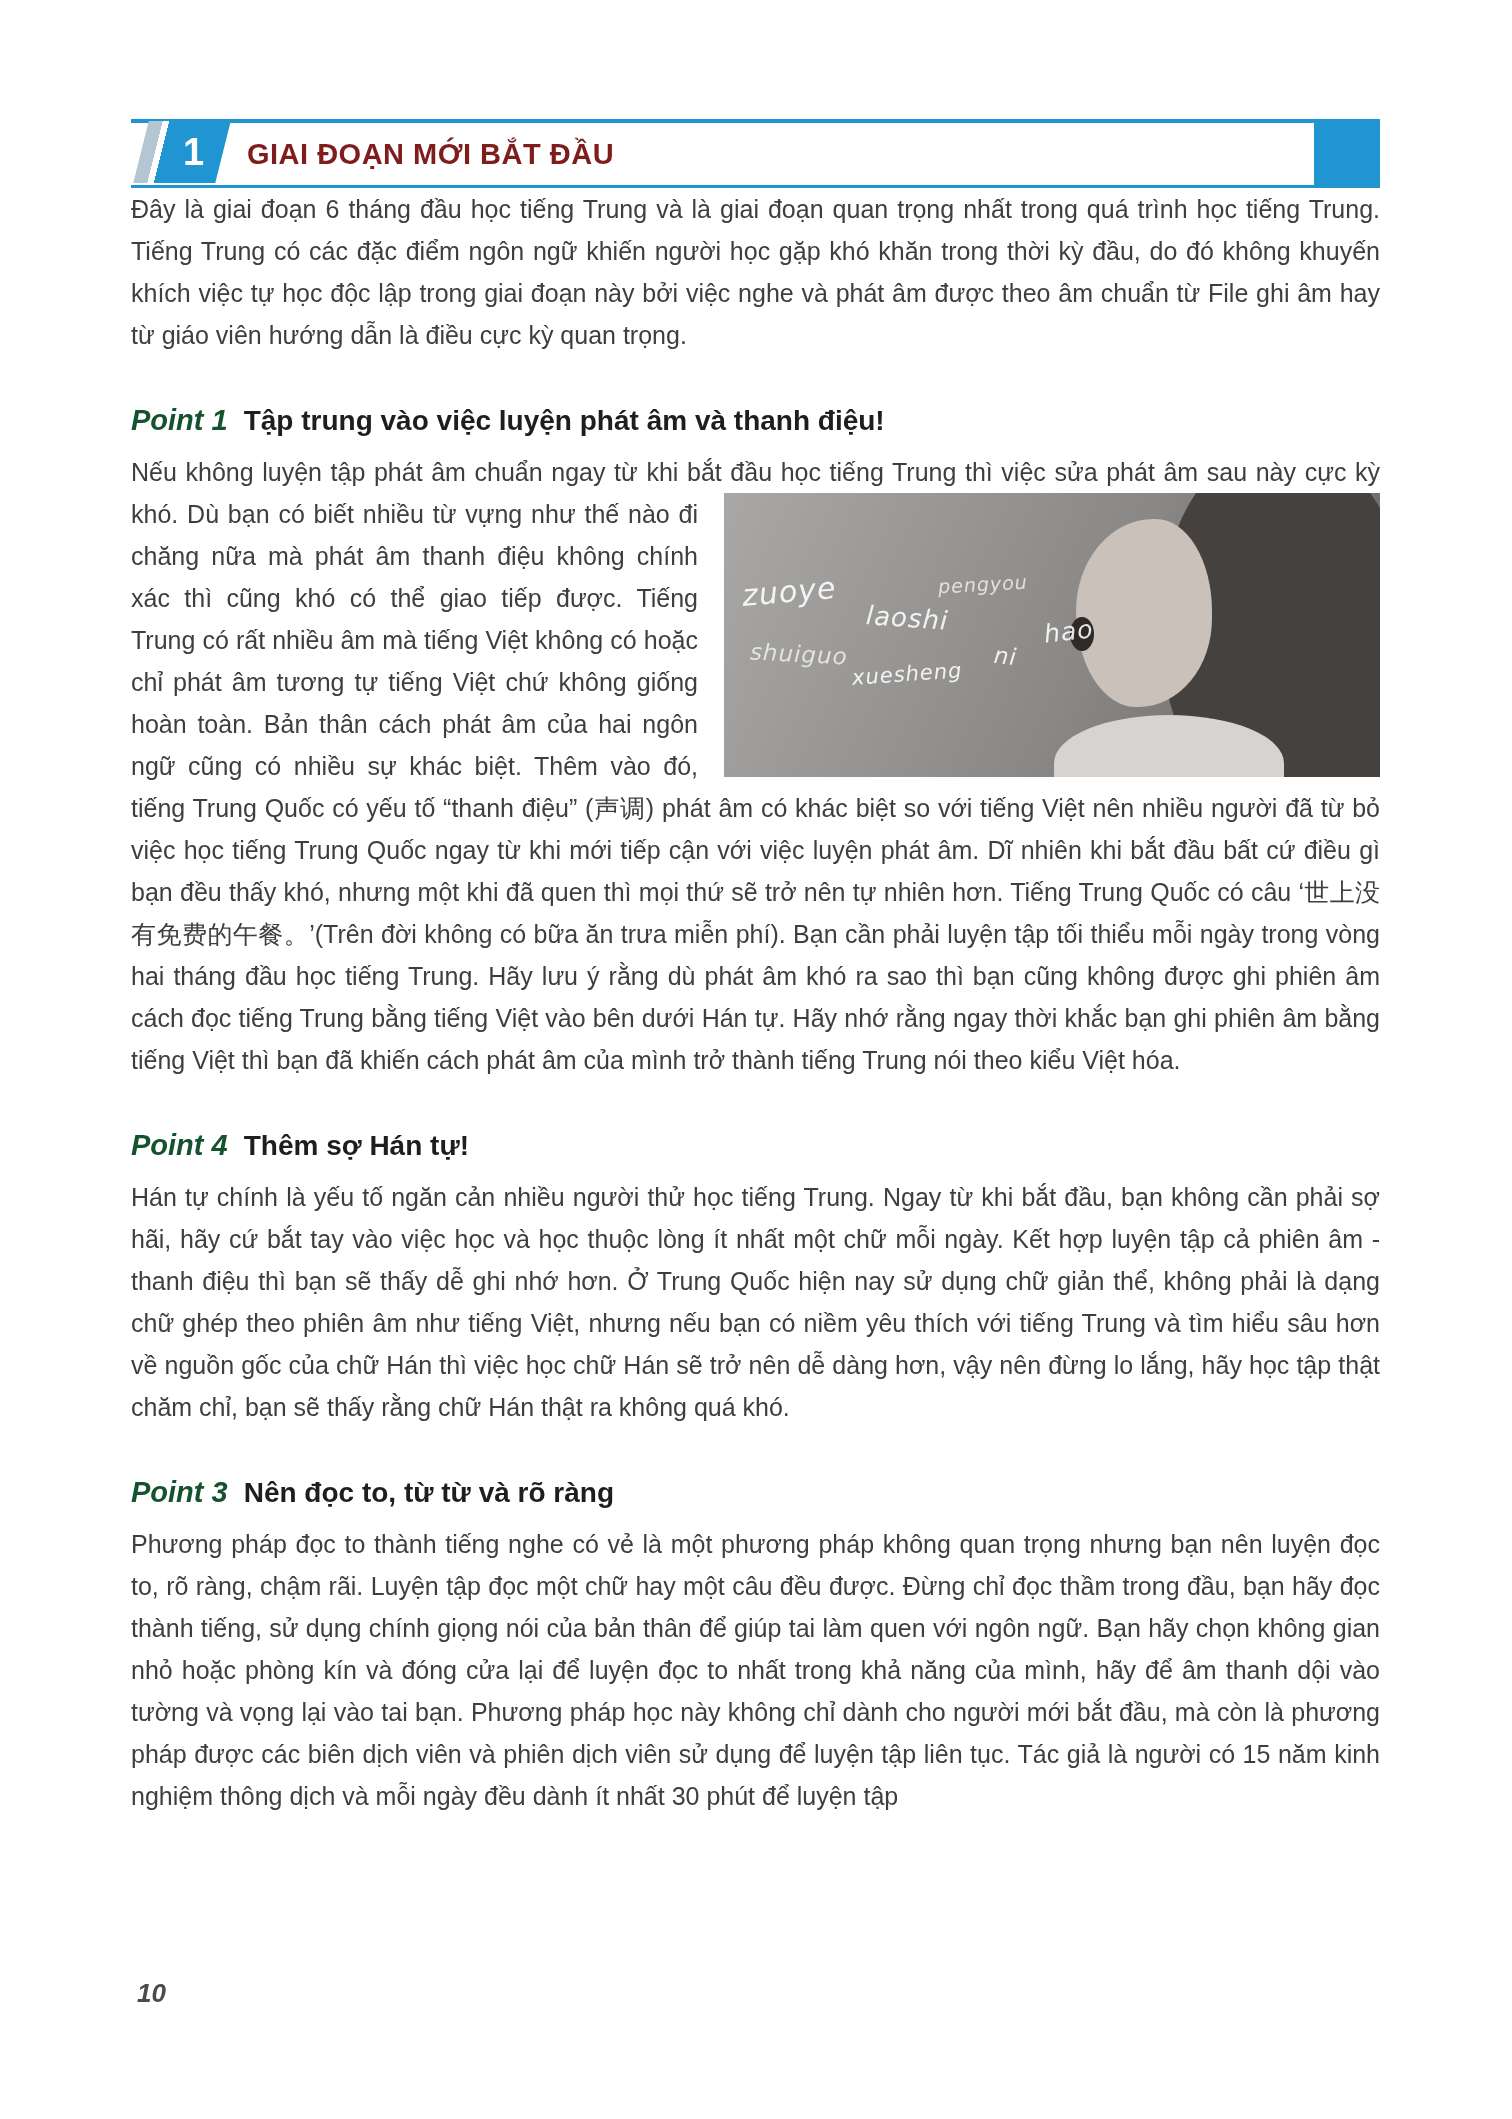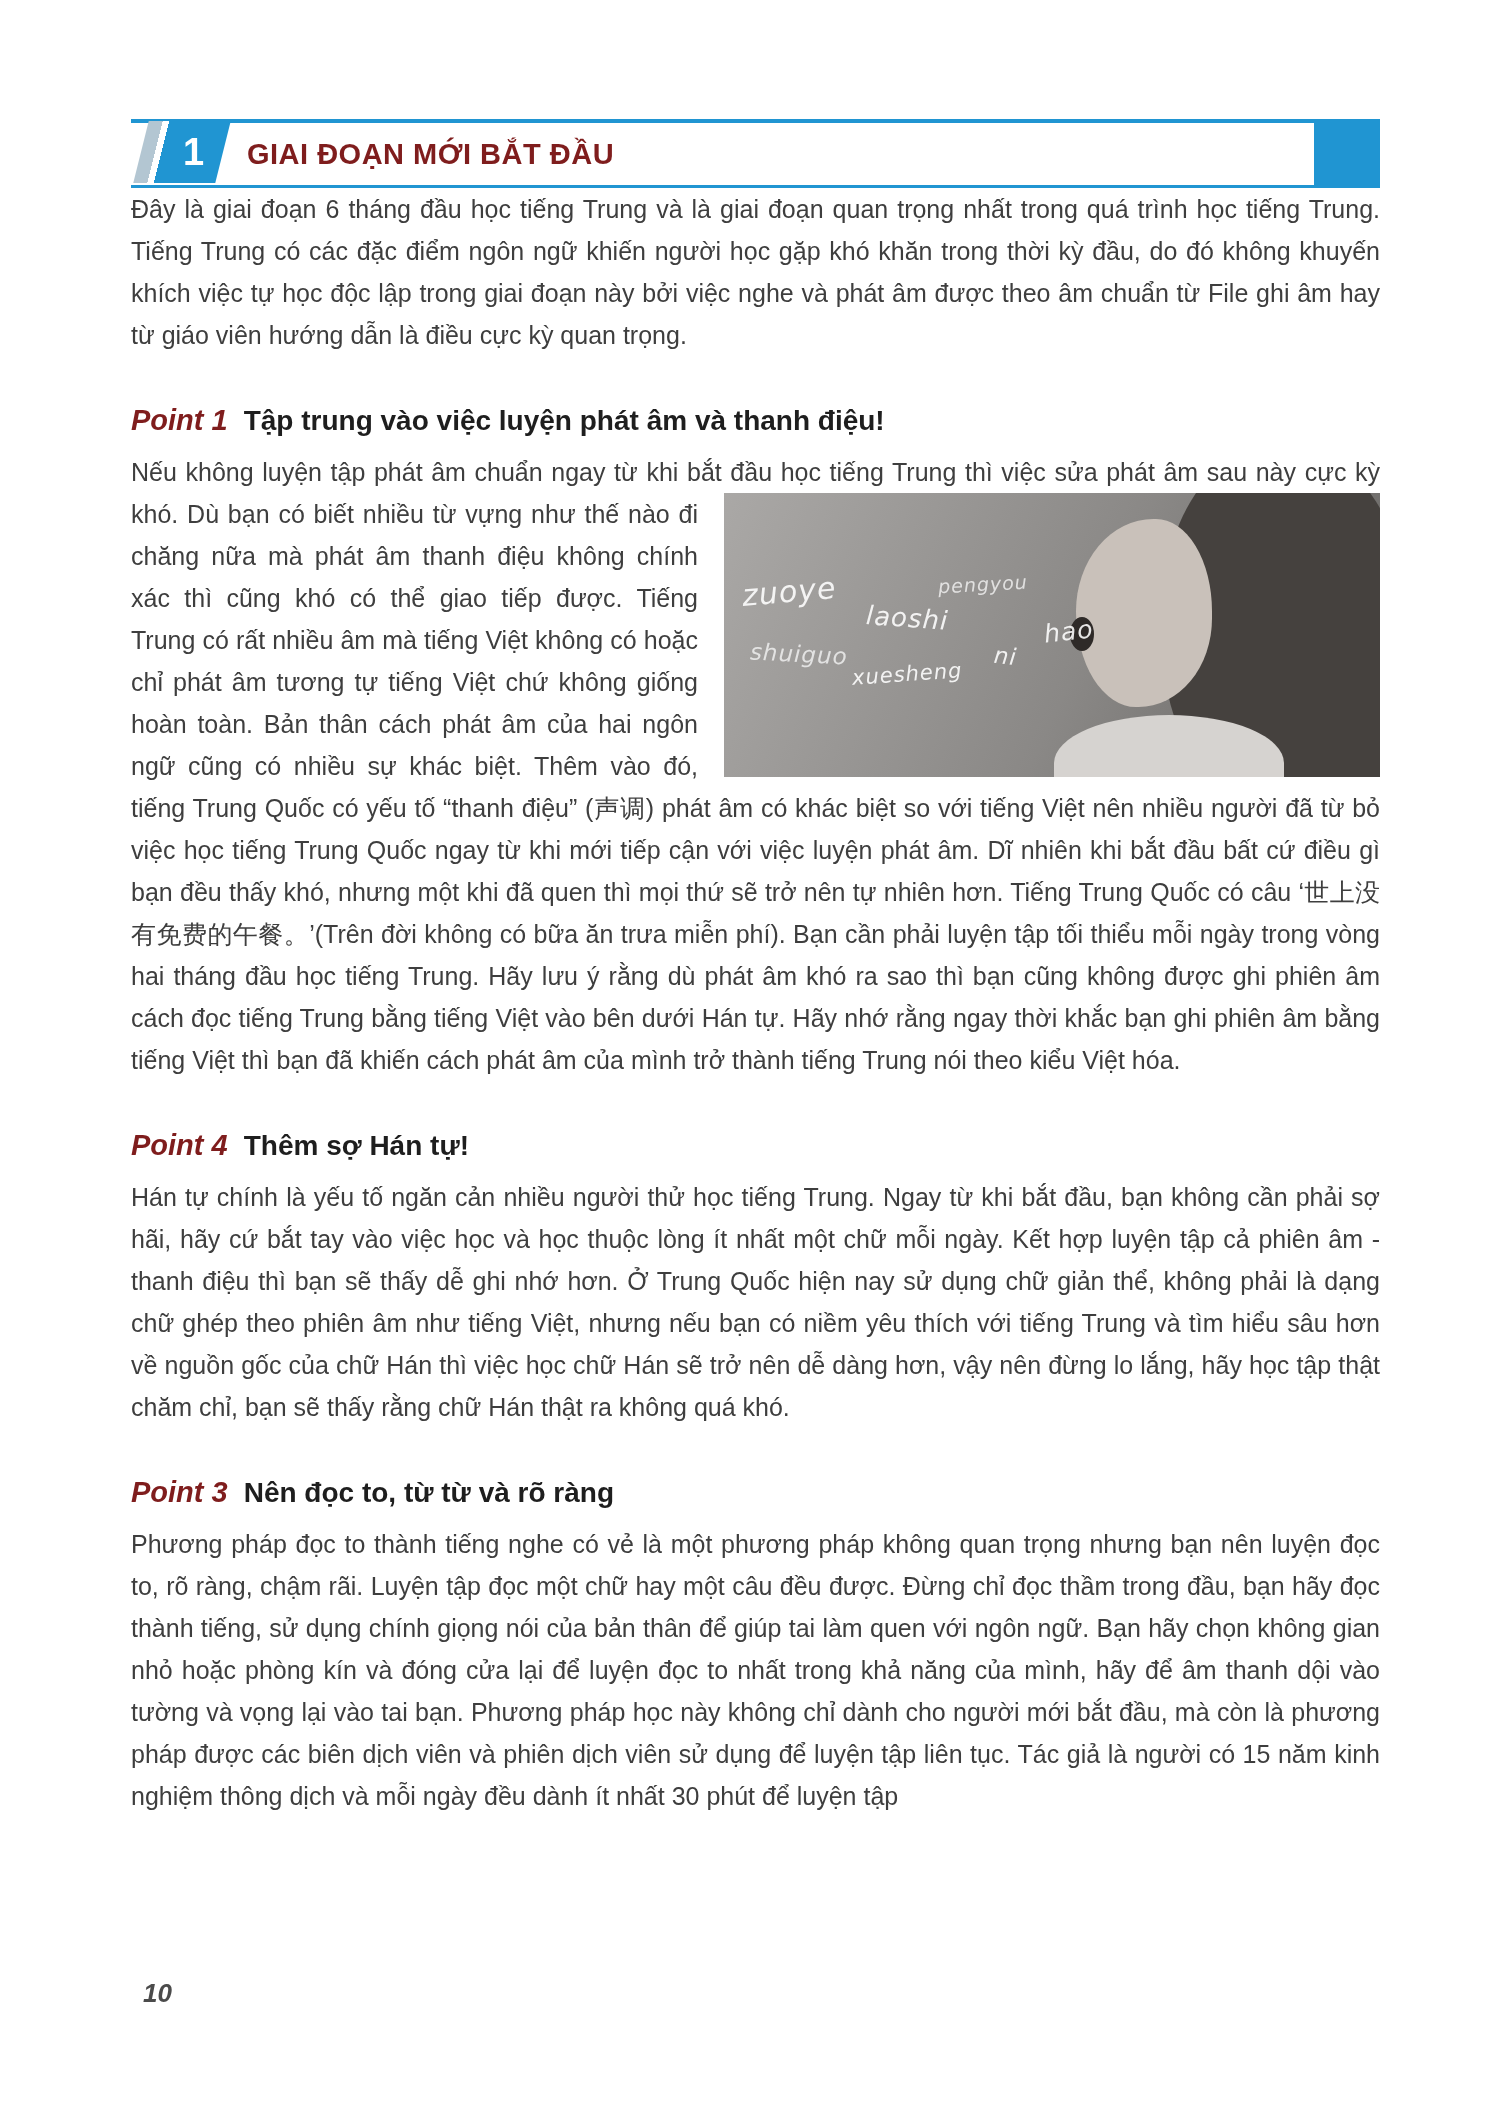--- a/index.html
+++ b/index.html
@@ -51,21 +51,21 @@
     font-size: 25px; line-height: 42px;
     text-align: justify;
     color: #3e3e3e;
     margin: 0;
   }
   .intro { }
 
   .section-head { margin: 48px 0 14px 0; }
   .point-label {
     font-style: italic; font-weight: bold;
-    color: #7f1d1d; font-size: 29px;
+    color: #14532d; font-size: 29px;
     margin-right: 16px;
   }
   .section-title { font-size: 28px; font-weight: bold; color: #1e1e1e; }
 
   
   .ph-spacer { float: right; width: 0; height: 42px; }
   .photo {
     float: right; clear: right;
     width: 656px; height: 284px;
     margin: 0 0 10px 26px;
@@ -90,21 +90,21 @@
   .w0 { left: 18px;  top: 78px;  font-size: 30px; transform: rotate(-5deg); }
   .w1 { left: 142px; top: 104px; font-size: 26px; transform: rotate(4deg); }
   .w2 { left: 214px; top: 70px;  font-size: 19px; transform: rotate(-3deg); color: rgba(255,255,255,0.72); }
   .w3 { left: 26px;  top: 140px; font-size: 23px; transform: rotate(3deg);  color: rgba(240,240,240,0.84); }
   .w4 { left: 128px; top: 160px; font-size: 21px; transform: rotate(-4deg); }
   .w5 { left: 270px; top: 142px; font-size: 23px; transform: rotate(6deg); }
   .w6 { left: 320px; top: 118px; font-size: 25px; transform: rotate(-6deg); }
 
   
   .page-number {
-    position: absolute; left: 143px; top: 1978px;
+    position: absolute; left: 137px; top: 1978px;
     font-size: 26px; font-weight: bold; font-style: italic;
     color: #4b4b4b;
   }
 </style>
 </head>
 <body>
 
 <div class="sheet">
 
   <header class="chapter-header">

